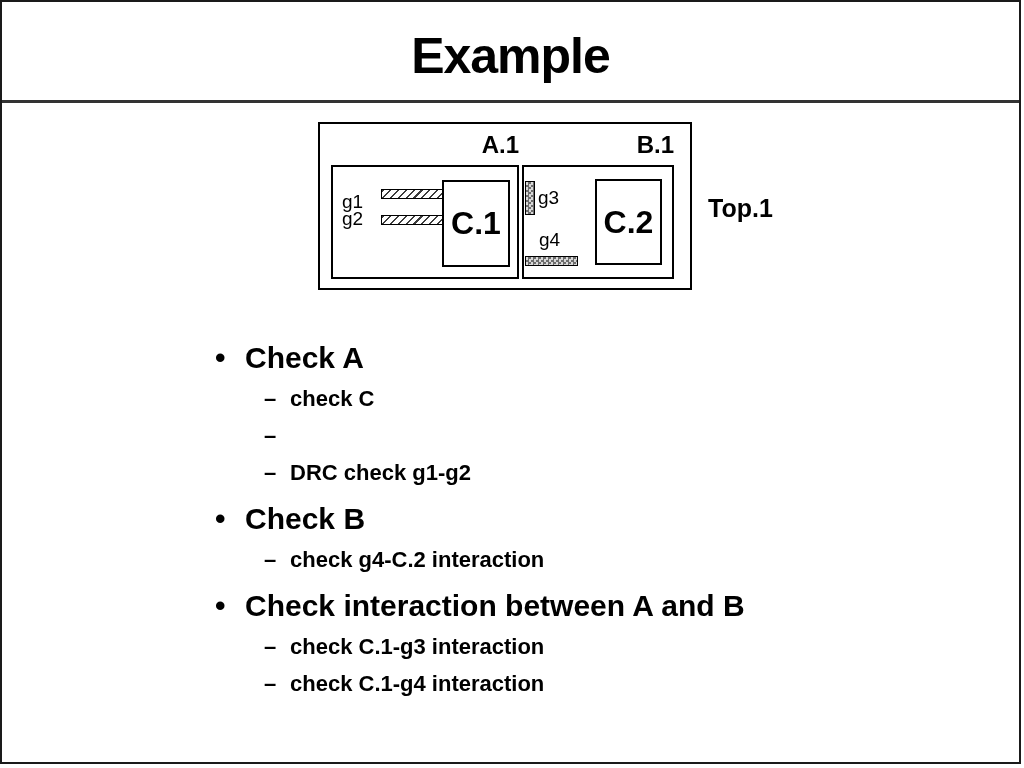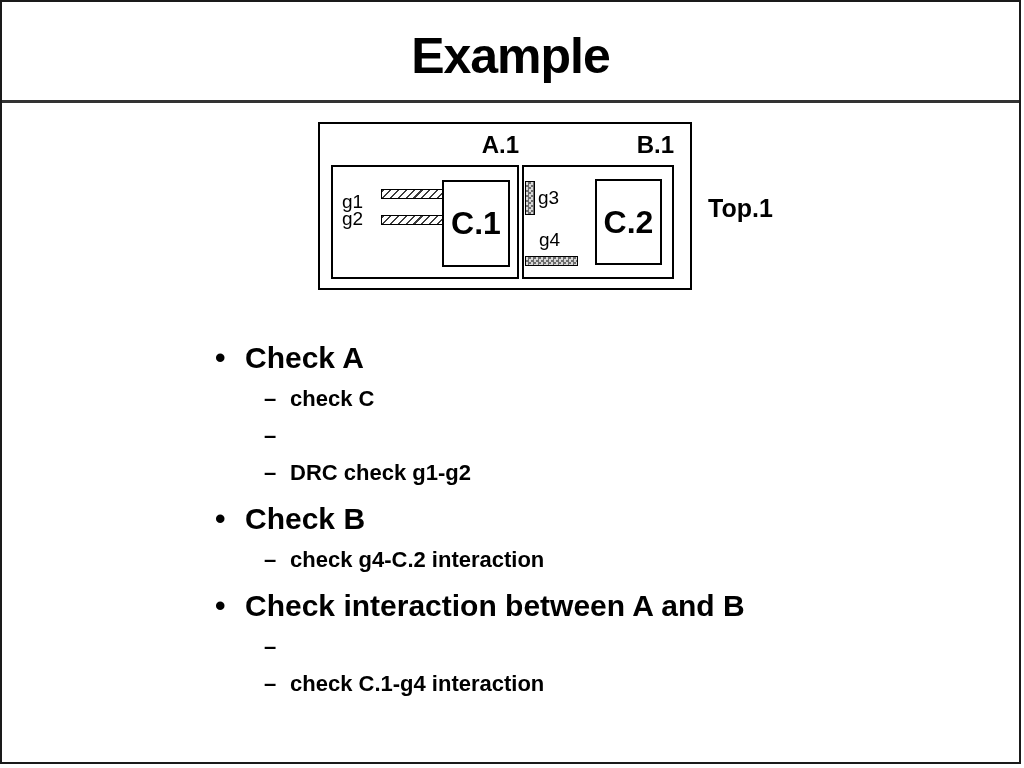--- a/index.html
+++ b/index.html
@@ -160,20 +160,21 @@
     <div class="b2">
       <span class="marker">–</span>
       <span>check g4-C.2 interaction</span>
     </div>
     <div class="b1">
       <span class="marker">•</span>
       <span>Check interaction between A and B</span>
     </div>
     <div class="b2">
       <span class="marker">–</span>
+      <span>check C.1-g3 interaction</span>
     </div>
     <div class="b2">
       <span class="marker">–</span>
       <span>check C.1-g4 interaction</span>
     </div>
   </div>
 
 </div>
 
 </body></html>

